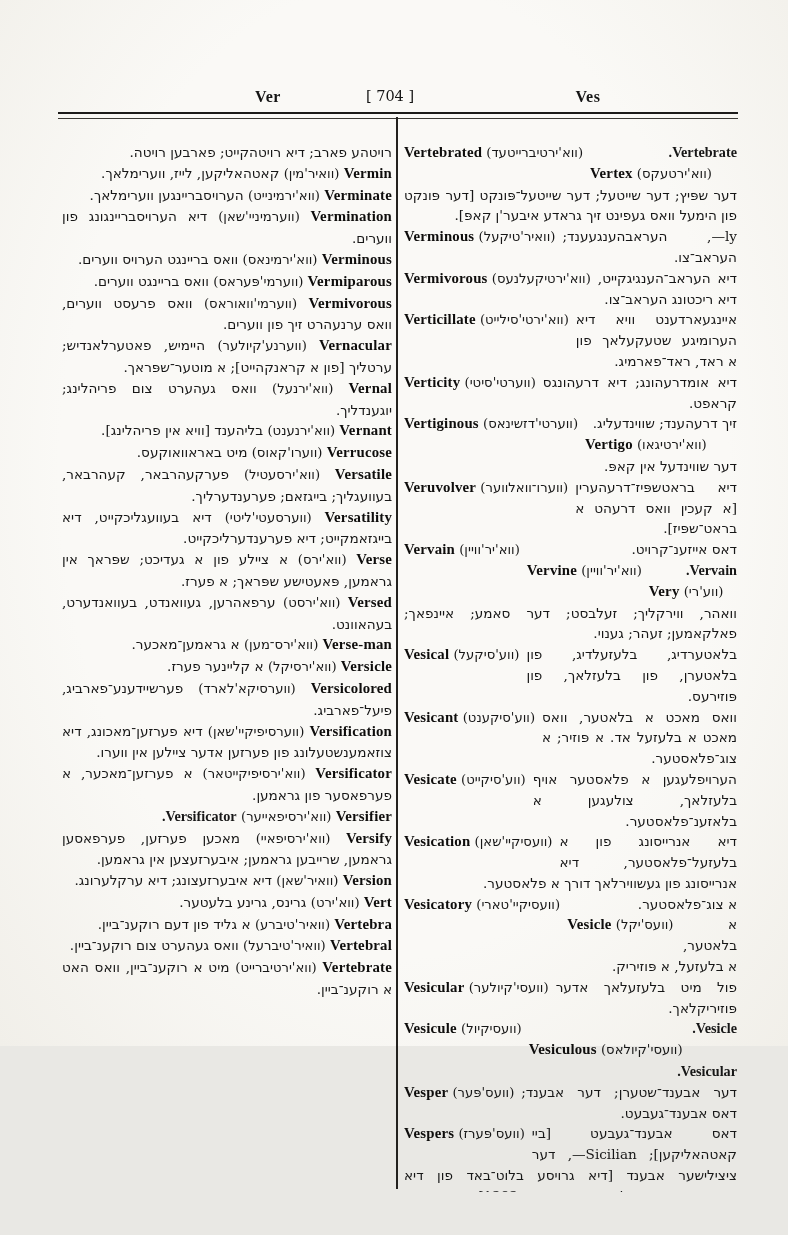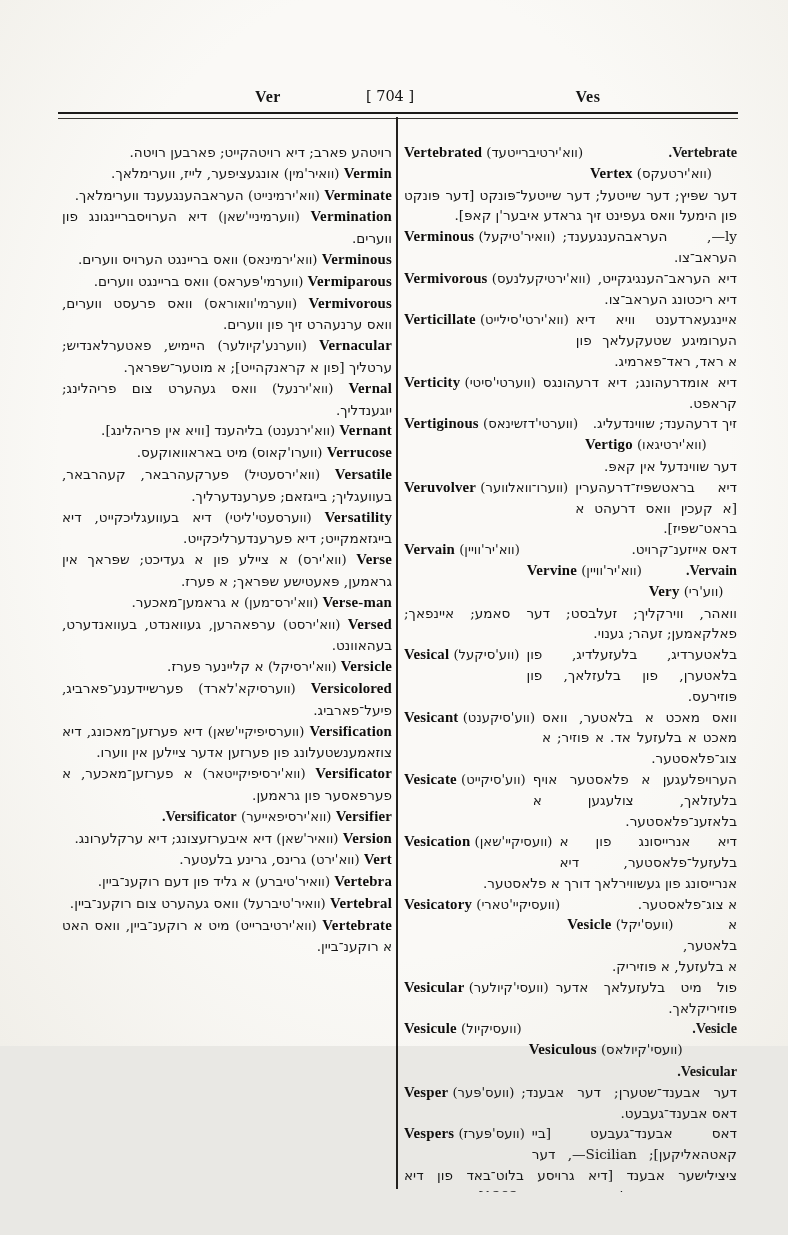--- a/index.html
+++ b/index.html
@@ -58,40 +58,41 @@
 <div class="page">
   <div class="header">
     <span class="hw-left">Ver</span>
     <span class="pageno">[ 704 ]</span>
     <span class="hw-right">Ves</span>
   </div>
   <div class="rule"></div>
   <div class="divider"></div>
   <div class="col col-left" id="col-left">
       <p class="entry"><span class="def">רויטהע פארב; דיא רויטהקייט; פארבען רויטה.</span></p>
-      <p class="entry"><span class="headgroup"><span class="head">Vermin</span><span class="pron">&nbsp;(וואיר'מין)</span></span> <span class="def">אונגעציפער, לייז, ווערימלאך.</span></p>
-      <p class="entry"><span class="headgroup"><span class="head">Verminate</span><span class="pron">&nbsp;(ווא'ירמינייט)</span></span> <span class="def">העראבהענגעענד ווערימלאך.</span></p>
+      <p class="entry"><span class="headgroup"><span class="head">Vermin</span><span class="pron">&nbsp;(וואיר'מין)</span></span> <span class="def">קאטהאליקען, לייז, ווערימלאך.</span></p>
+      <p class="entry"><span class="headgroup"><span class="head">Verminate</span><span class="pron">&nbsp;(ווא'ירמינייט)</span></span> <span class="def">הערויסבריינגען ווערימלאך.</span></p>
       <p class="entry"><span class="headgroup"><span class="head">Vermination</span><span class="pron">&nbsp;(ווערמיניי'שאן)</span></span> <span class="def">דיא הערויסבריינגונג פון ווערים.</span></p>
       <p class="entry"><span class="headgroup"><span class="head">Verminous</span><span class="pron">&nbsp;(ווא'ירמינאס)</span></span> <span class="def">וואס בריינגט הערויס ווערים.</span></p>
       <p class="entry"><span class="headgroup"><span class="head">Vermiparous</span><span class="pron">&nbsp;(ווערמי'פּעראס)</span></span> <span class="def">וואס בריינגט ווערים.</span></p>
       <p class="entry"><span class="headgroup"><span class="head">Vermivorous</span><span class="pron">&nbsp;(ווערמי'וואוראס)</span></span> <span class="def">וואס פרעסט ווערים, וואס ערנעהרט זיך פון ווערים.</span></p>
       <p class="entry"><span class="headgroup"><span class="head">Vernacular</span><span class="pron">&nbsp;(ווערנע'קיולער)</span></span> <span class="def">היימיש, פאטערלאנדיש; ערטליך [פון א קראנקהייט]; א מוטער־שפּראך.</span></p>
       <p class="entry"><span class="headgroup"><span class="head">Vernal</span><span class="pron">&nbsp;(ווא'ירנעל)</span></span> <span class="def">וואס געהערט צום פריהלינג; יוגענדליך.</span></p>
       <p class="entry"><span class="headgroup"><span class="head">Vernant</span><span class="pron">&nbsp;(ווא'ירנענט)</span></span> <span class="def">בליהענד [וויא אין פריהלינג].</span></p>
       <p class="entry"><span class="headgroup"><span class="head">Verrucose</span><span class="pron">&nbsp;(ווערו'קאוס)</span></span> <span class="def">מיט באראוואוקעס.</span></p>
       <p class="entry"><span class="headgroup"><span class="head">Versatile</span><span class="pron">&nbsp;(ווא'ירסעטיל)</span></span> <span class="def">פערקעהרבאר, קעהרבאר, בעוועגליך; בייגזאם; פערענדערליך.</span></p>
       <p class="entry"><span class="headgroup"><span class="head">Versatility</span><span class="pron">&nbsp;(ווערסעטי'ליטי)</span></span> <span class="def">דיא בעוועגליכקייט, דיא בייגזאמקייט; דיא פערענדערליכקייט.</span></p>
       <p class="entry"><span class="headgroup"><span class="head">Verse</span><span class="pron">&nbsp;(ווא'ירס)</span></span> <span class="def">א ציילע פון א געדיכט; שפּראך אין גראמען, פּאעטישע שפּראך; א פערז.</span></p>
+      <p class="entry"><span class="headgroup"><span class="head">Versed</span><span class="pron">&nbsp;(ווא'ירסט)</span></span> <span class="def">ערפאהרען, געוואנדט, בעוואנדערט, בעהאוונט.</span></p>
       <p class="entry"><span class="headgroup"><span class="head">Verse-man</span><span class="pron">&nbsp;(ווא'ירס־מען)</span></span> <span class="def">א גראמען־מאכער.</span></p>
-      <p class="entry"><span class="headgroup"><span class="head">Versed</span><span class="pron">&nbsp;(ווא'ירסט)</span></span> <span class="def">ערפאהרען, געוואנדט, בעוואנדערט, בעהאוונט.</span></p>
       <p class="entry"><span class="headgroup"><span class="head">Versicle</span><span class="pron">&nbsp;(ווא'ירסיקל)</span></span> <span class="def">א קליינער פערז.</span></p>
       <p class="entry"><span class="headgroup"><span class="head">Versicolored</span><span class="pron">&nbsp;(ווערסיקא'לארד)</span></span> <span class="def">פערשיידענע־פארביג, פיעל־פארביג.</span></p>
       <p class="entry"><span class="headgroup"><span class="head">Versification</span><span class="pron">&nbsp;(ווערסיפיקיי'שאן)</span></span> <span class="def">דיא פערזען־מאכונג, דיא צוזאמענשטעלונג פון פערזען אדער ציילען אין ווערו.</span></p>
       <p class="entry"><span class="headgroup"><span class="head">Versificator</span><span class="pron">&nbsp;(ווא'ירסיפיקייטאר)</span></span> <span class="def">א פערזען־מאכער, א פערפאסער פון גראמען.</span></p>
       <p class="entry"><span class="headgroup"><span class="head">Versifier</span><span class="pron">&nbsp;(ווא'ירסיפאייער)</span></span> <span class="def xref">Versificator.</span></p>
+      <p class="entry"><span class="headgroup"><span class="head">Versify</span><span class="pron">&nbsp;(ווא'ירסיפאיי)</span></span> <span class="def">מאכען פערזען, פערפאסען גראמען, שרייבען גראמען; איבערזעצען אין גראמען.</span></p>
       <p class="entry"><span class="headgroup"><span class="head">Version</span><span class="pron">&nbsp;(וואיר'שאן)</span></span> <span class="def">דיא איבערזעצונג; דיא ערקלערונג.</span></p>
       <p class="entry"><span class="headgroup"><span class="head">Vert</span><span class="pron">&nbsp;(ווא'ירט)</span></span> <span class="def">גרינס, גרינע בלעטער.</span></p>
       <p class="entry"><span class="headgroup"><span class="head">Vertebra</span><span class="pron">&nbsp;(וואיר'טיברע)</span></span> <span class="def">א גליד פון דעם רוקענ־ביין.</span></p>
       <p class="entry"><span class="headgroup"><span class="head">Vertebral</span><span class="pron">&nbsp;(וואיר'טיברעל)</span></span> <span class="def">וואס געהערט צום רוקענ־ביין.</span></p>
       <p class="entry"><span class="headgroup"><span class="head">Vertebrate</span><span class="pron">&nbsp;(ווא'ירטיברייט)</span></span> <span class="def">מיט א רוקענ־ביין, וואס האט א רוקענ־ביין.</span></p>
     </div>
   <div class="col col-right" id="col-right">
       <p class="entry"><span class="headgroup"><span class="head">Vertebrated</span><span class="pron">&nbsp;(ווא'ירטיברייטעד)</span></span> <span class="def xref">Vertebrate.</span></p>
       <p class="entry"><span class="headgroup"><span class="head">Vertex</span><span class="pron">&nbsp;(ווא'ירטעקס)</span></span> <span class="def">דער שפּיץ; דער שייטעל; דער שייטעל־פּונקט [דער פּונקט פון הימעל וואס געפינט זיך גראדע איבער'ן קאפּ].</span></p>
       <p class="entry"><span class="headgroup"><span class="head">Verminous</span><span class="pron">&nbsp;(וואיר'טיקעל)</span></span> <span class="def">‎—ly, העראבהענגעענד; העראב־צו.</span></p>

